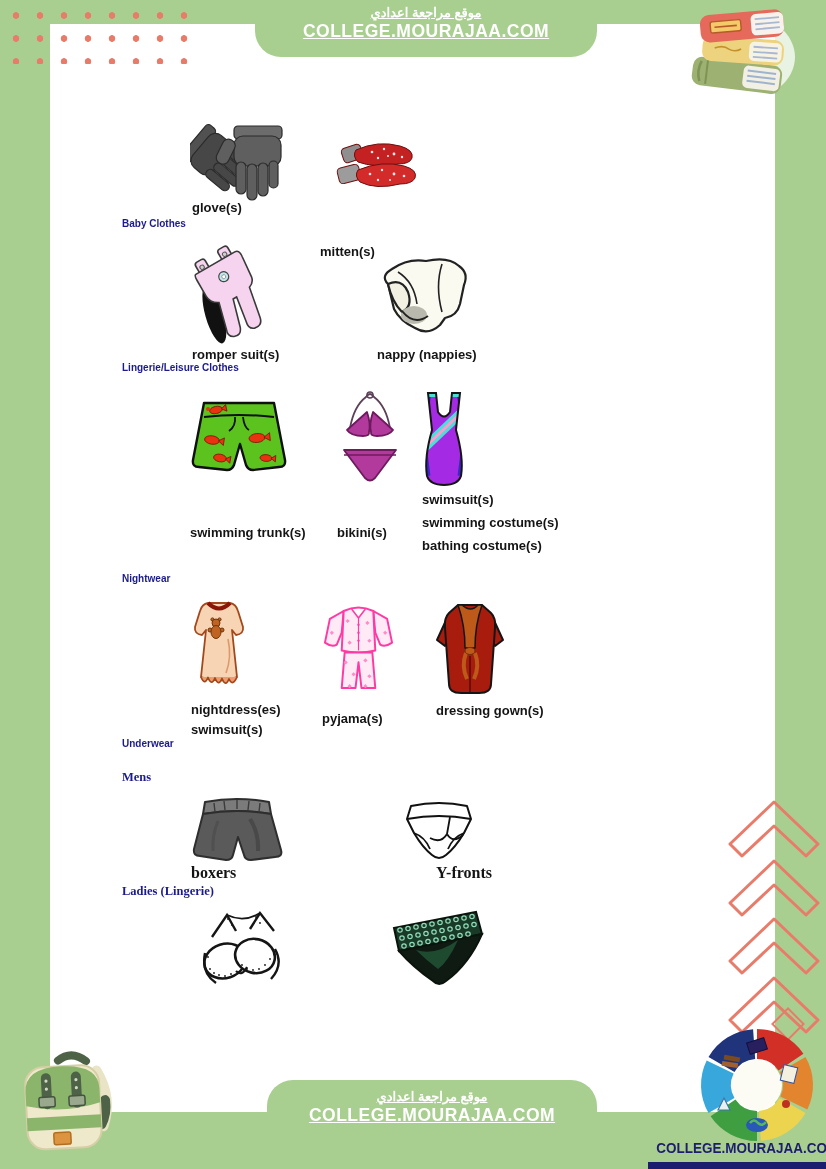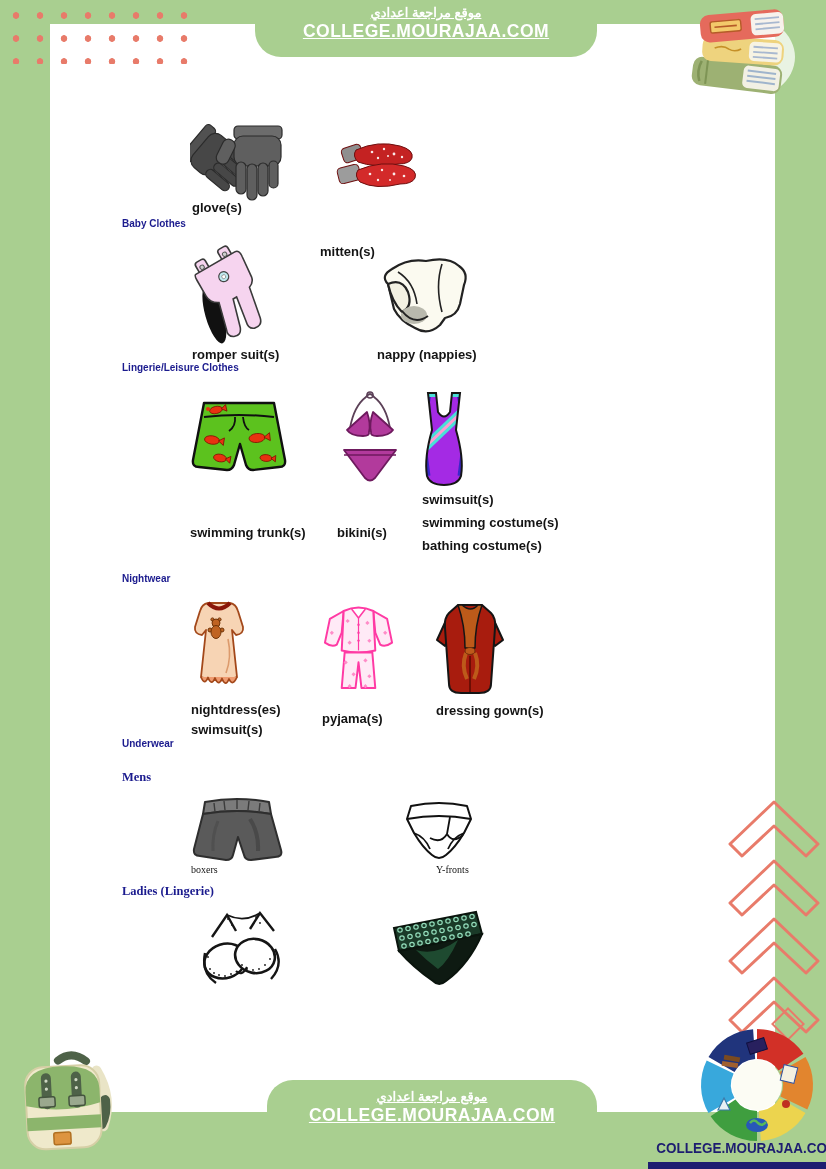--- a/index.html
+++ b/index.html
@@ -26,21 +26,21 @@
     letter-spacing:.5px;text-decoration:underline;
   }
   .dots{
     left:2px;top:2px;width:202px;height:62px;
     background-image:radial-gradient(circle,#e87b6a 3px,rgba(0,0,0,0) 3.6px);
     background-size:24px 23px;background-position:2px 2px;
   }
   .heading{color:#1b1b8e;font-weight:bold;font-size:10px;white-space:nowrap;}
   .label{color:#141414;font-weight:bold;font-size:13px;white-space:nowrap;}
   .serif-heading{color:#1b1b8e;font-weight:bold;font-size:12.5px;font-family:"Liberation Serif",serif;white-space:nowrap;}
-  .serif-label{color:#141414;font-weight:normal;font-size:10px;font-family:"Liberation Serif",serif;white-space:nowrap;}
+  .serif-label{color:#141414;font-weight:bold;font-size:16px;font-family:"Liberation Serif",serif;white-space:nowrap;}
   .fig svg{display:block;width:100%;height:100%;}
   .diamond{
     left:776px;top:1012px;width:20px;height:20px;
     border:2.5px solid #e87b6a;transform:rotate(45deg);background:transparent;
   }
   .logo-caption{
     left:650px;top:1140px;width:178px;text-align:center;
     color:#1d1d70;font-weight:bold;font-size:14.5px;white-space:nowrap;
     transform:scaleX(.93);transform-origin:center;
   }

